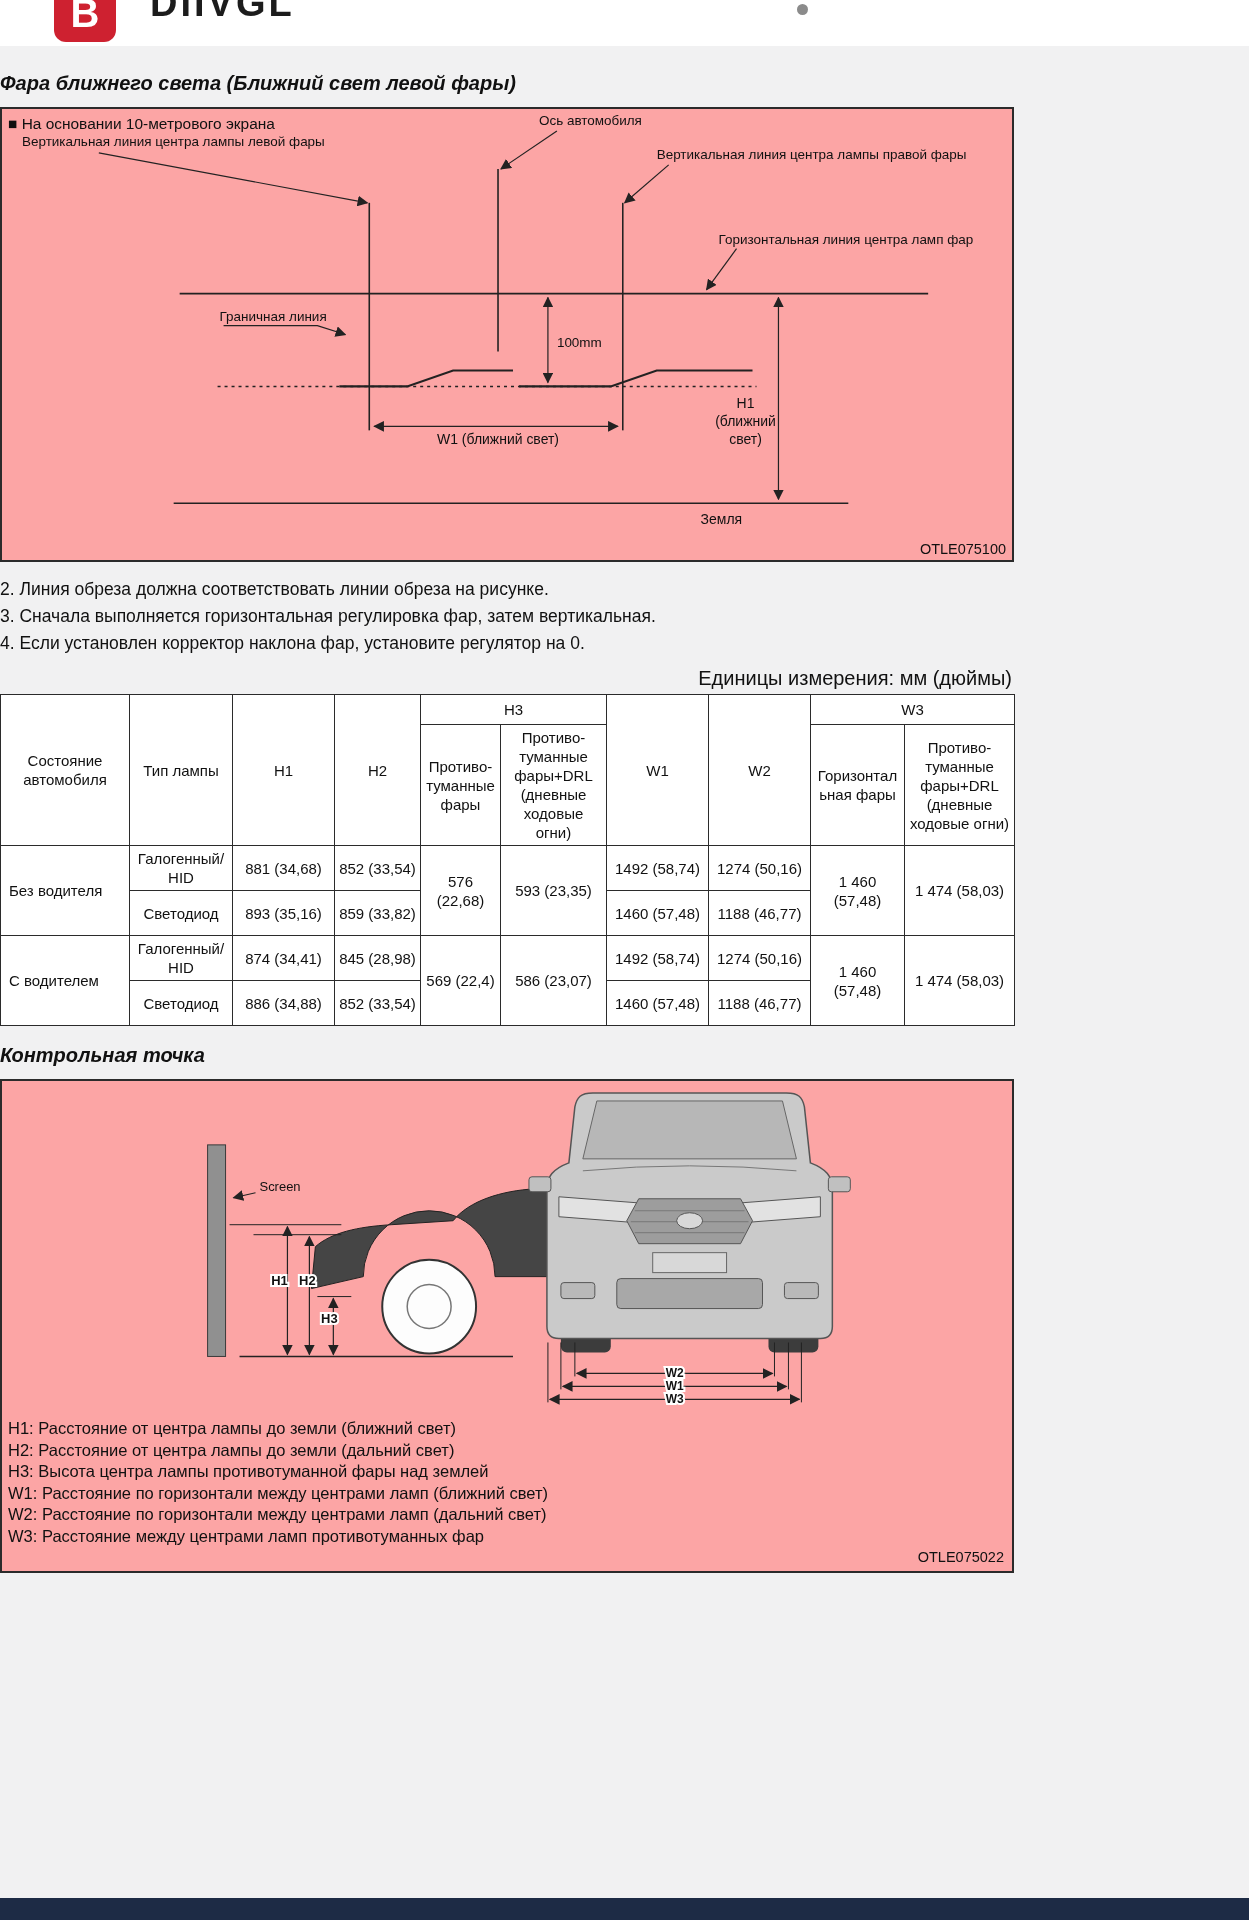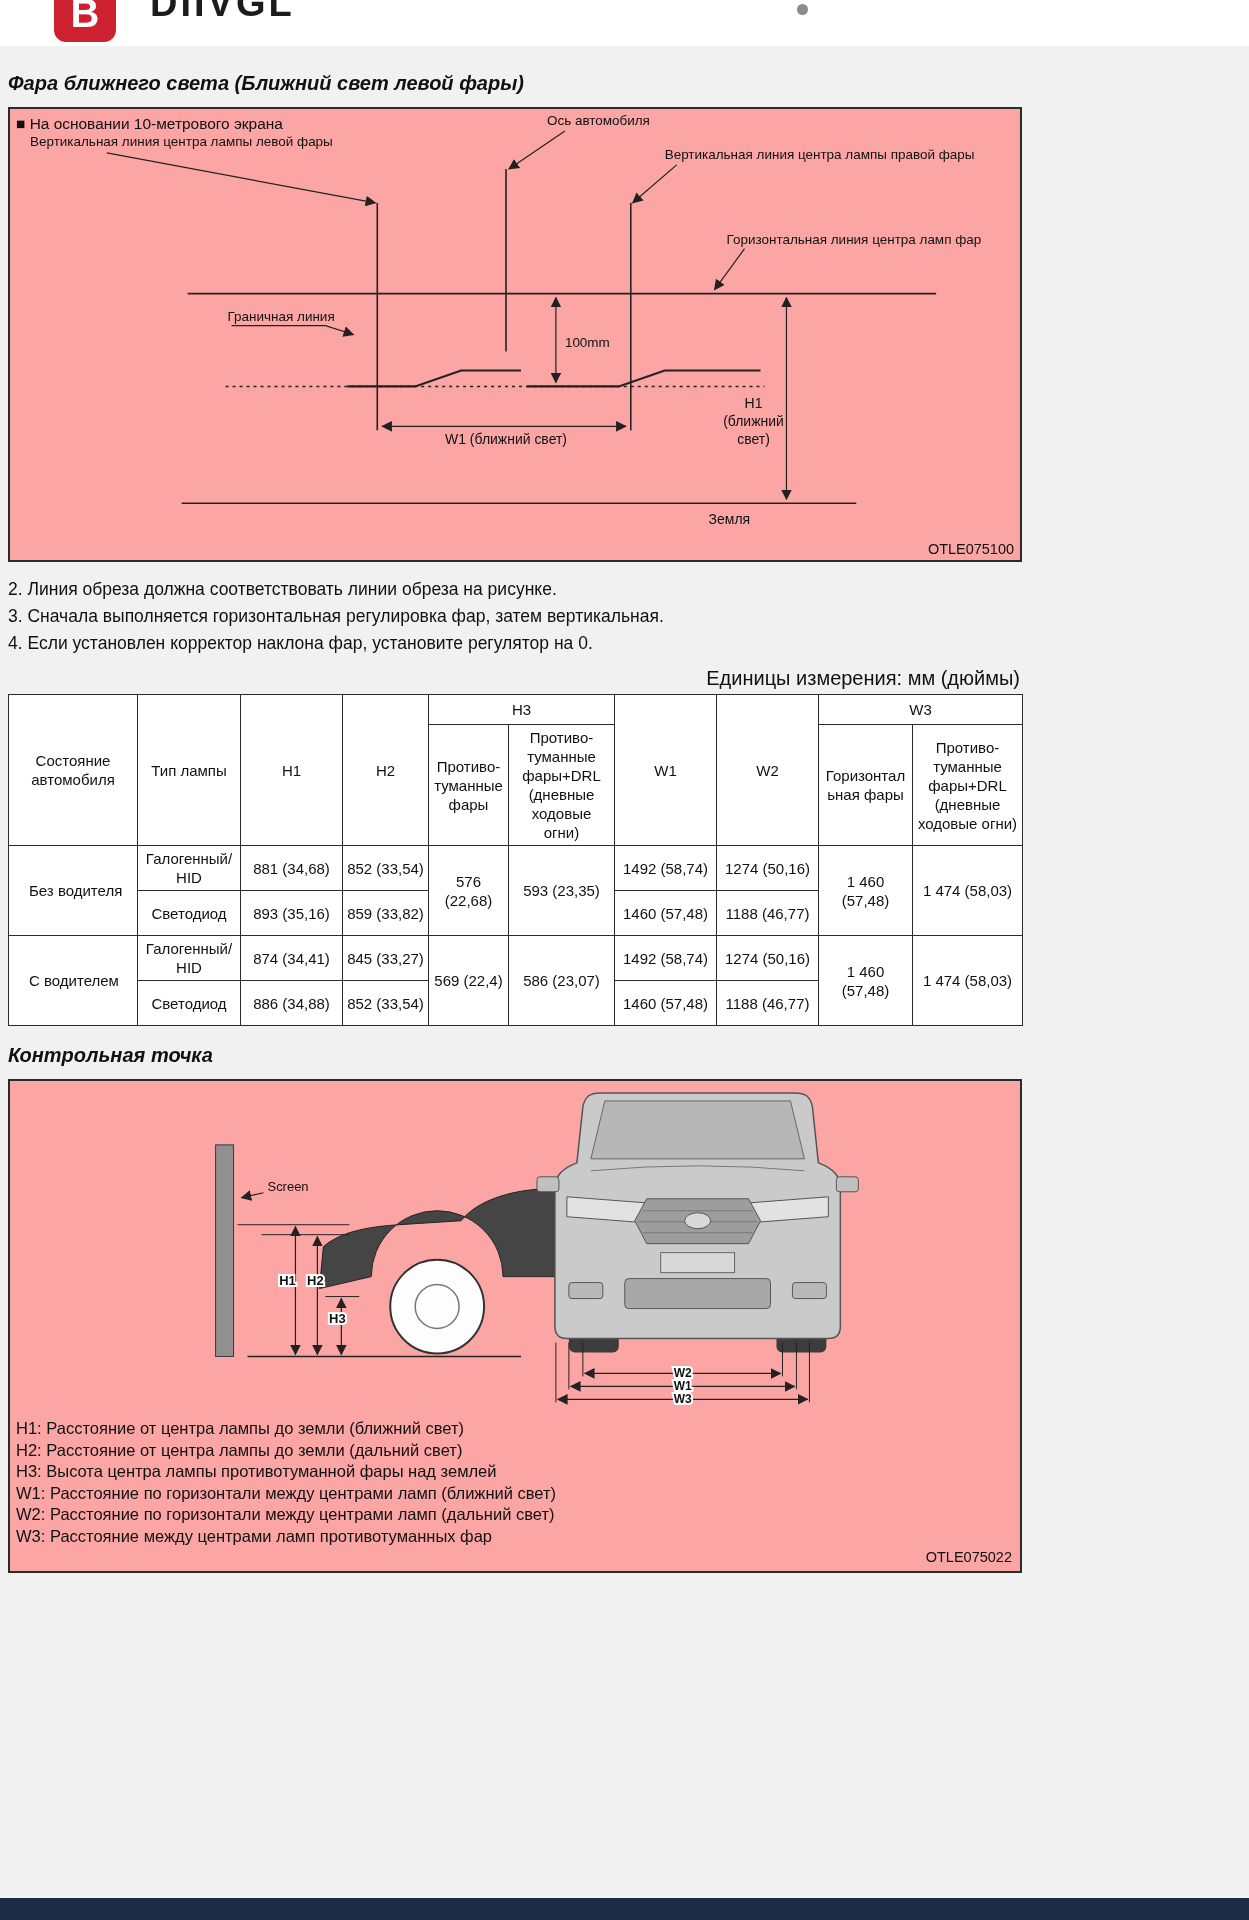--- a/index.html
+++ b/index.html
@@ -12,37 +12,37 @@
   .logo {
     position:absolute; left:54px; top:-16px; width:62px; height:58px;
     background:#ce2130; border-radius:12px; color:#fff; font-weight:bold;
     font-size:40px; display:flex; align-items:center; justify-content:center;
   }
   .brand {
     position:absolute; left:150px; top:-18px; font-size:38px; font-weight:800;
     letter-spacing:3px; color:#1c1c1c;
   }
   .top-dot { position:absolute; left:797px; top:4px; width:11px; height:11px; border-radius:50%; background:#8b8b8b; }
-  .content { margin-left:8px; width:1014px; }
+  .content { width:1014px; }
   .h-title { font-size:20px; font-weight:bold; font-style:italic; margin:26px 0 12px 0; color:#111; }
   .figbox { background:#fca5a5; border:2px solid #2b2b2b; }
   .figbox svg { display:block; width:100%; height:auto; font-family:"Liberation Sans", sans-serif; }
   svg text { fill:#111; }
   .halo { paint-order:stroke; stroke:#ffffff; stroke-width:4px; fill:#111; }
   .steps { margin-top:14px; font-size:17.5px; line-height:27px; }
   .units { text-align:right; font-size:20px; margin:10px 2px 4px 0; }
   table.spec { border-collapse:collapse; background:#fff; width:1014px; table-layout:fixed; }
   .spec th, .spec td {
     border:1px solid #2b2b2b; font-weight:normal; font-size:15px;
     text-align:center; vertical-align:middle; padding:3px 3px;
     overflow-wrap:break-word; line-height:19px;
   }
   .spec thead tr.grp th { height:30px; }
   .spec tbody tr { height:45px; }
-  .spec td.state { text-align:left; padding-left:20px; }
+  .spec td.state { text-align:left; padding-left:8px; }
   .legend { font-size:16.5px; line-height:21.5px; padding:6px 6px 0 6px; }
   .figcode { text-align:right; font-size:14.5px; padding:2px 8px 6px 0; }
   .bottombar { position:absolute; left:0; bottom:0; width:1249px; height:22px; background:#1d2b45; }
 </style>
 </head>
 <body>
 
 <div class="topbar">
   <div class="logo">
       <span>B</span>
@@ -153,21 +153,21 @@
         <td>Светодиод</td>
         <td>893 (35,16)</td>
         <td>859 (33,82)</td>
         <td>1460 (57,48)</td>
         <td>1188 (46,77)</td>
       </tr>
       <tr>
         <td rowspan="2" class="state">С водителем</td>
         <td>Галогенный/HID</td>
         <td>874 (34,41)</td>
-        <td>845 (33,27)</td>
+        <td>845 (28,98)</td>
         <td rowspan="2">569 (22,4)</td>
         <td rowspan="2">586 (23,07)</td>
         <td>1492 (58,74)</td>
         <td>1274 (50,16)</td>
         <td rowspan="2">1 460 (57,48)</td>
         <td rowspan="2">1 474 (58,03)</td>
       </tr>
       <tr>
         <td>Светодиод</td>
         <td>886 (34,88)</td>

